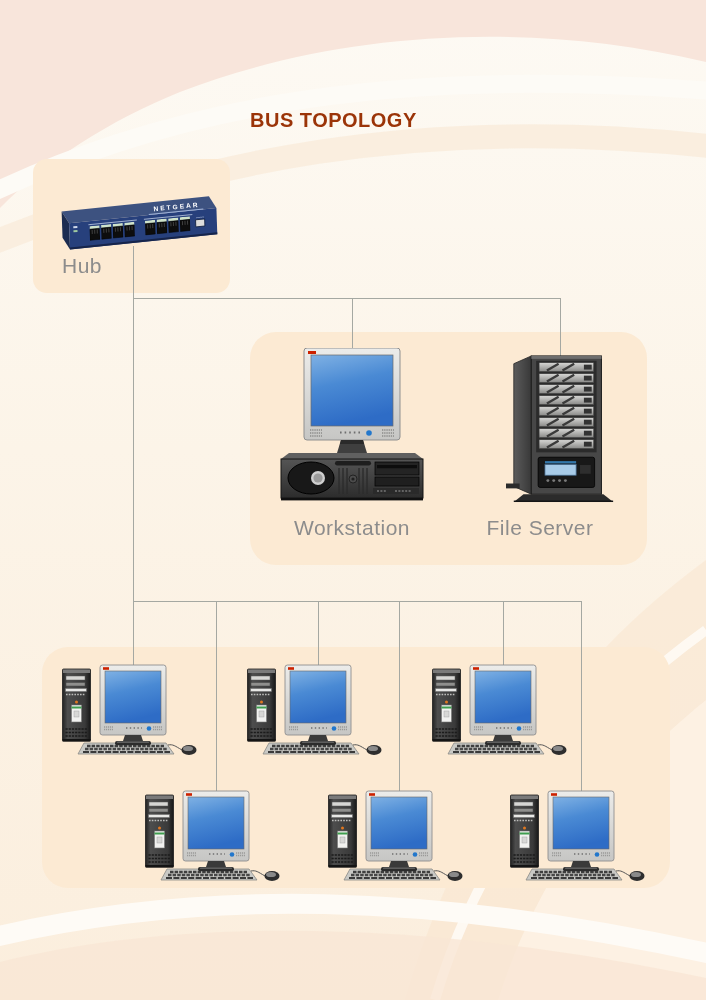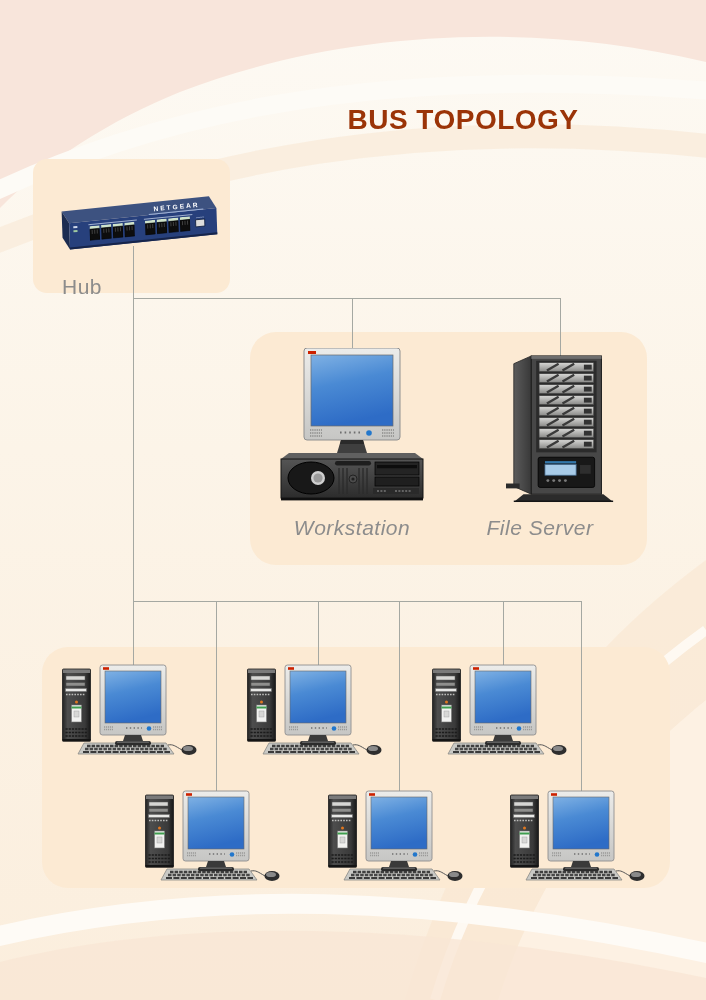--- a/index.html
+++ b/index.html
@@ -15,24 +15,24 @@
   .panel.r26{border-radius:26px;}
   #panel-hub{left:33px;top:159px;width:197px;height:134px;}
   #panel-servers{left:250px;top:332px;width:397px;height:233px;}
   #panel-clients{left:42px;top:647px;width:628px;height:241px;}
   .connector{position:absolute;background:#a5a8a2;}
   .dev{position:absolute;}
   .node-label{
     position:absolute;color:#8c8c8c;font-size:21px;letter-spacing:.5px;
     white-space:nowrap;
   }
-  .node-label.centered{transform:translateX(-50%);font-style:italic;}
+  .node-label.centered{transform:translateX(-50%);}
   #diagram-title{
-    position:absolute;left:250px;top:103px;width:426px;text-align:center;
-    color:#9b3408;font-size:28px;font-weight:bold;line-height:34px;letter-spacing:.5px;
+    position:absolute;left:250px;top:103px;width:426px;text-align:left;
+    color:#9b3408;font-size:20px;font-weight:bold;line-height:34px;letter-spacing:.5px;
   }
 </style>
 </head>
 <body>
 
 <div id="stage">
 
   <svg class="bg-art" viewBox="0 0 706 1000" xmlns="http://www.w3.org/2000/svg">
 
     <path d="M0,0 L706,0 L706,62 C520,18 330,34 180,92 C110,120 45,162 0,208 Z" fill="#f8e5db"></path>
@@ -280,17 +280,17 @@
   <svg class="dev" style="left:320px;top:789px;" width="150" height="95" viewBox="0 0 150 95">
       <use href="#sym-pc"></use>
     </svg>
   <svg class="dev" style="left:502px;top:789px;" width="150" height="95" viewBox="0 0 150 95">
       <use href="#sym-pc"></use>
     </svg>
 
   <div id="diagram-title">
     <div>BUS TOPOLOGY</div>
   </div>
-  <div class="node-label" style="left:62px;top:254px;margin-top:21px;">Hub</div>
+  <div class="node-label" style="left:62px;top:254px;">Hub</div>
   <div class="node-label centered" style="left:352px;top:516px;">Workstation</div>
   <div class="node-label centered" style="left:540px;top:516px;">File Server</div>
 
 </div>
 
 </body></html>

